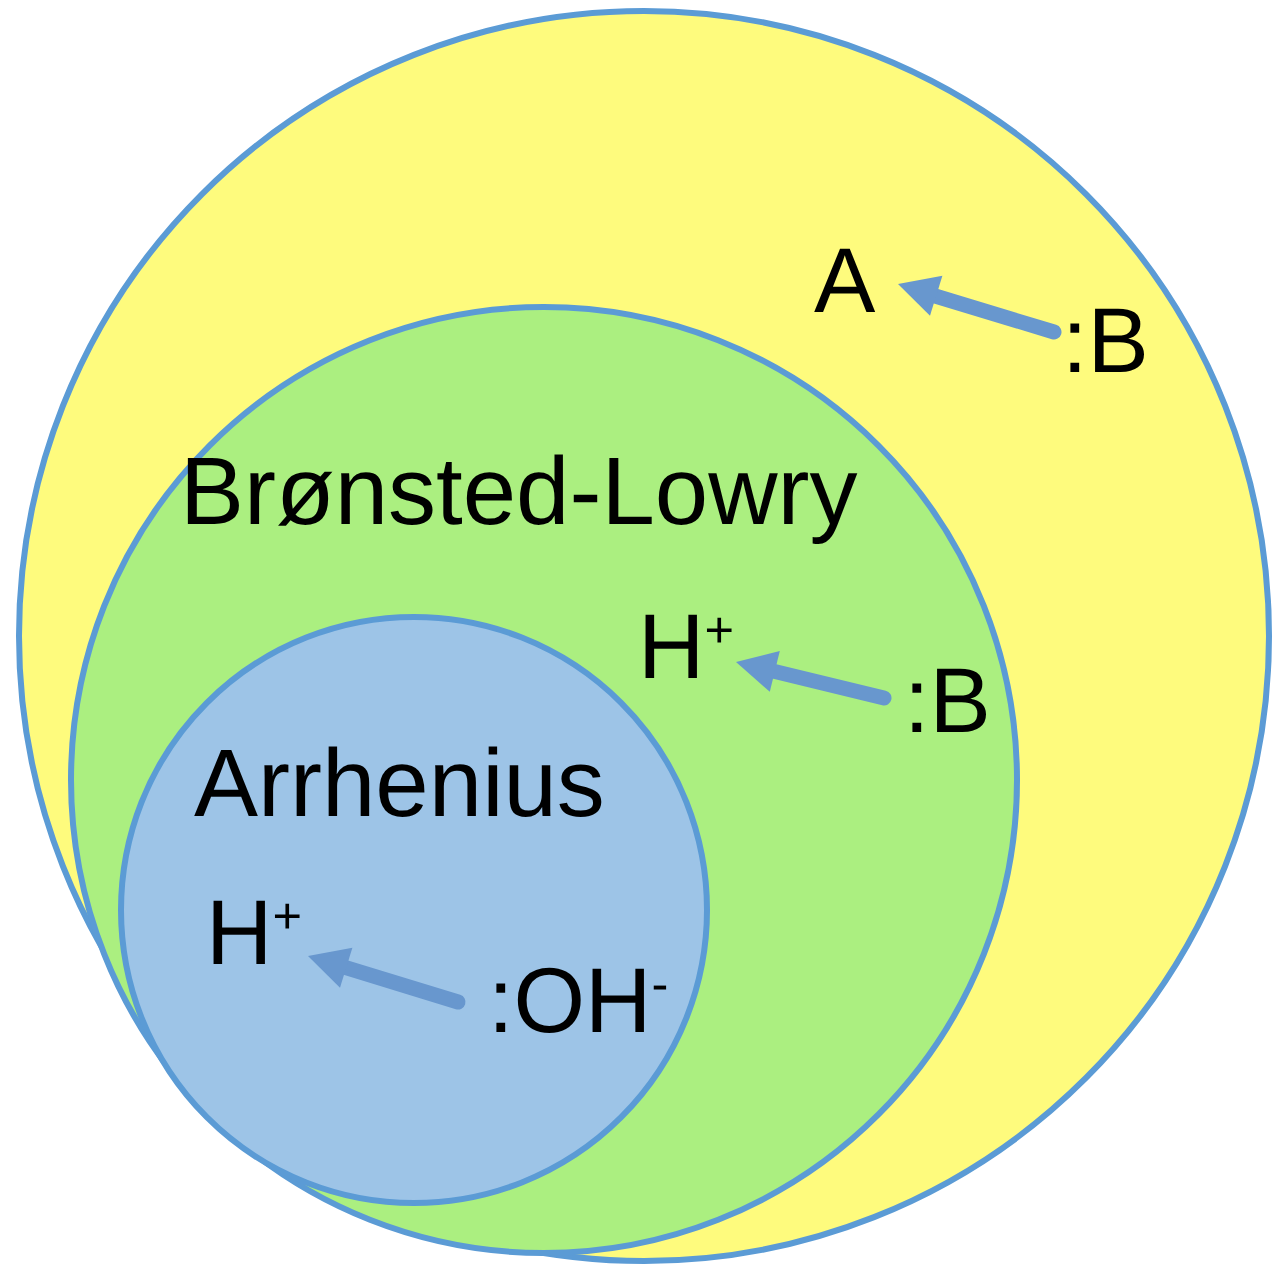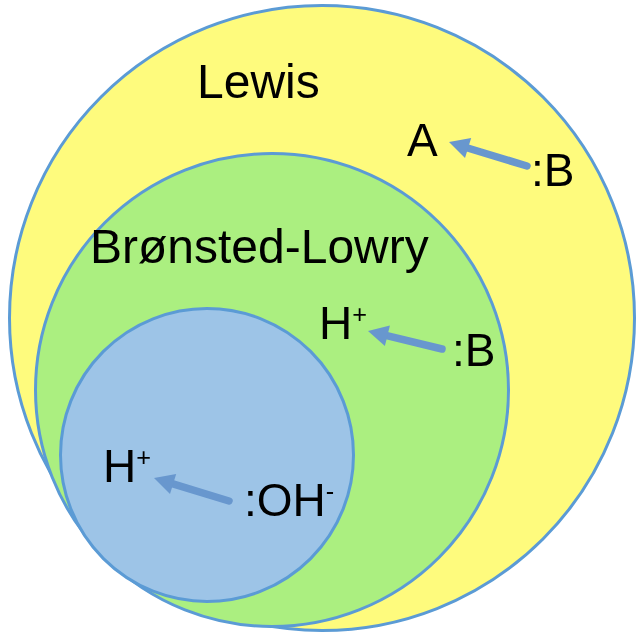--- a/index.html
+++ b/index.html
@@ -89,24 +89,24 @@
     <g>
       <line x1="442" y1="349" x2="380.6" y2="334.1" stroke-width="7.5" stroke-linecap="round" stroke="#6897CE"></line>
       <polygon points="368,331 389.9,325.5 384.9,345.9" fill="#6897CE"></polygon>
     </g>
     <g>
       <line x1="229" y1="501" x2="166.4" y2="481.8" stroke-width="7.5" stroke-linecap="round" stroke="#6897CE"></line>
       <polygon points="154,478 176.2,473.9 170,493.9" fill="#6897CE"></polygon>
     </g>
   </svg>
 
-  <div class="txt label lbl-lewis">Lewis</div>
 
   <div class="txt label lbl-bronsted">Brønsted-Lowry</div>
 
+  <div class="txt label lbl-arrhenius">Arrhenius</div>
 
   <div class="txt annot an-lewis-acceptor"><span>A</span><span class="sup"></span></div>
   <div class="txt annot an-lewis-donor"><span>:B</span><span class="sup"></span></div>
 
   <div class="txt annot an-bronsted-acceptor"><span>H</span><span class="sup">+</span></div>
   <div class="txt annot an-bronsted-donor"><span>:B</span><span class="sup"></span></div>
 
   <div class="txt annot an-arrhenius-acceptor"><span>H</span><span class="sup">+</span></div>
   <div class="txt annot an-arrhenius-donor"><span>:OH</span><span class="sup">-</span></div>
 

